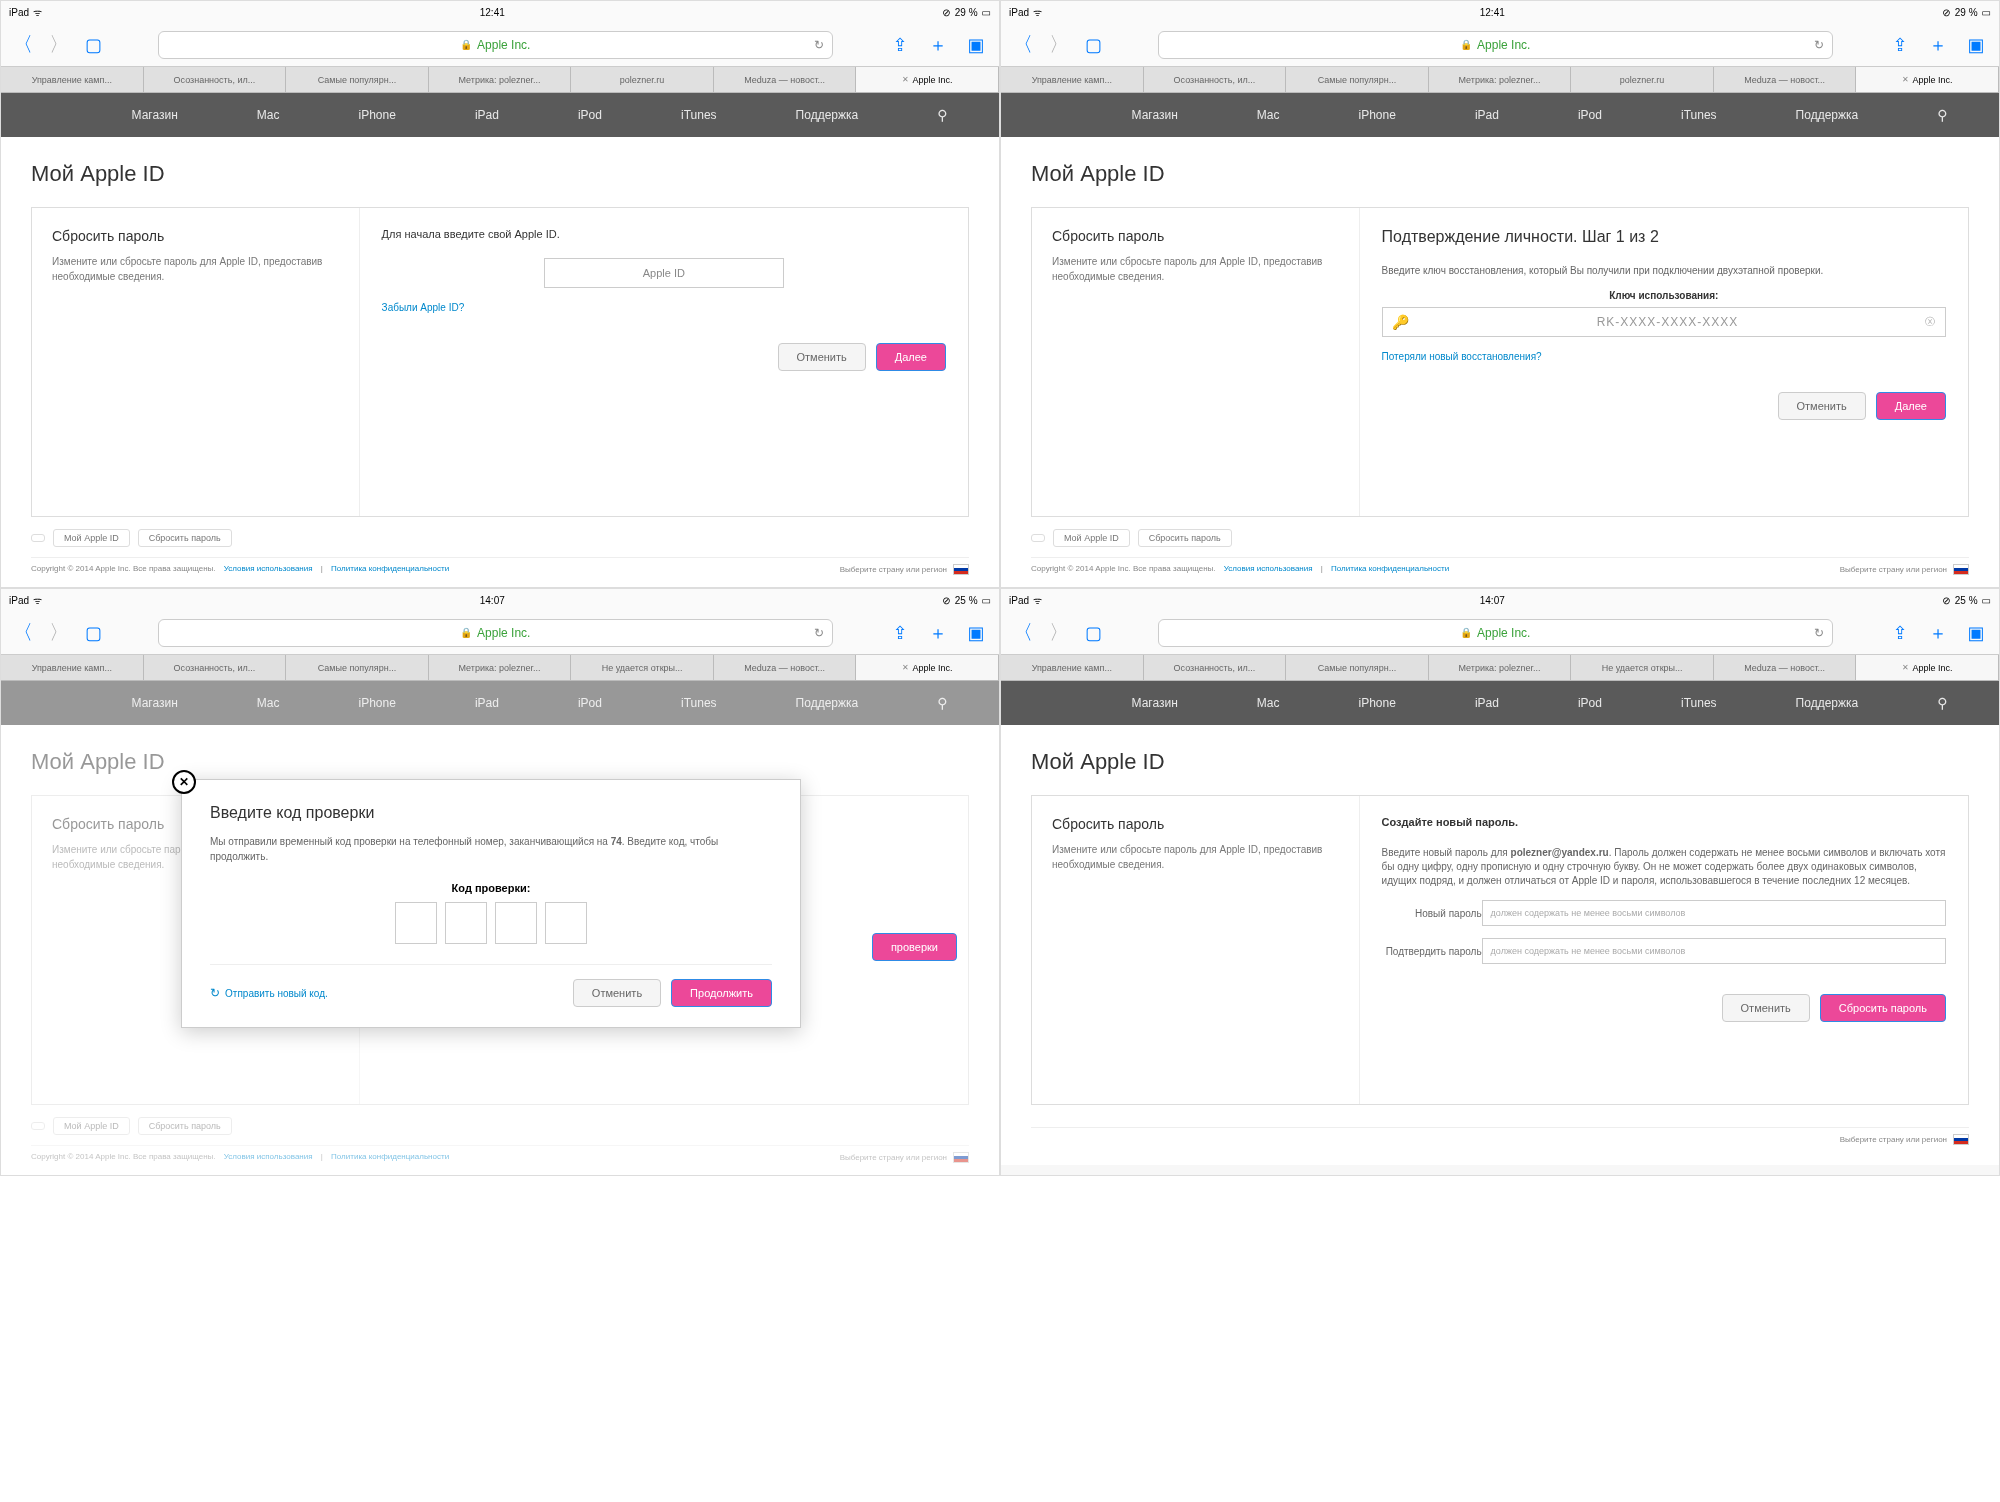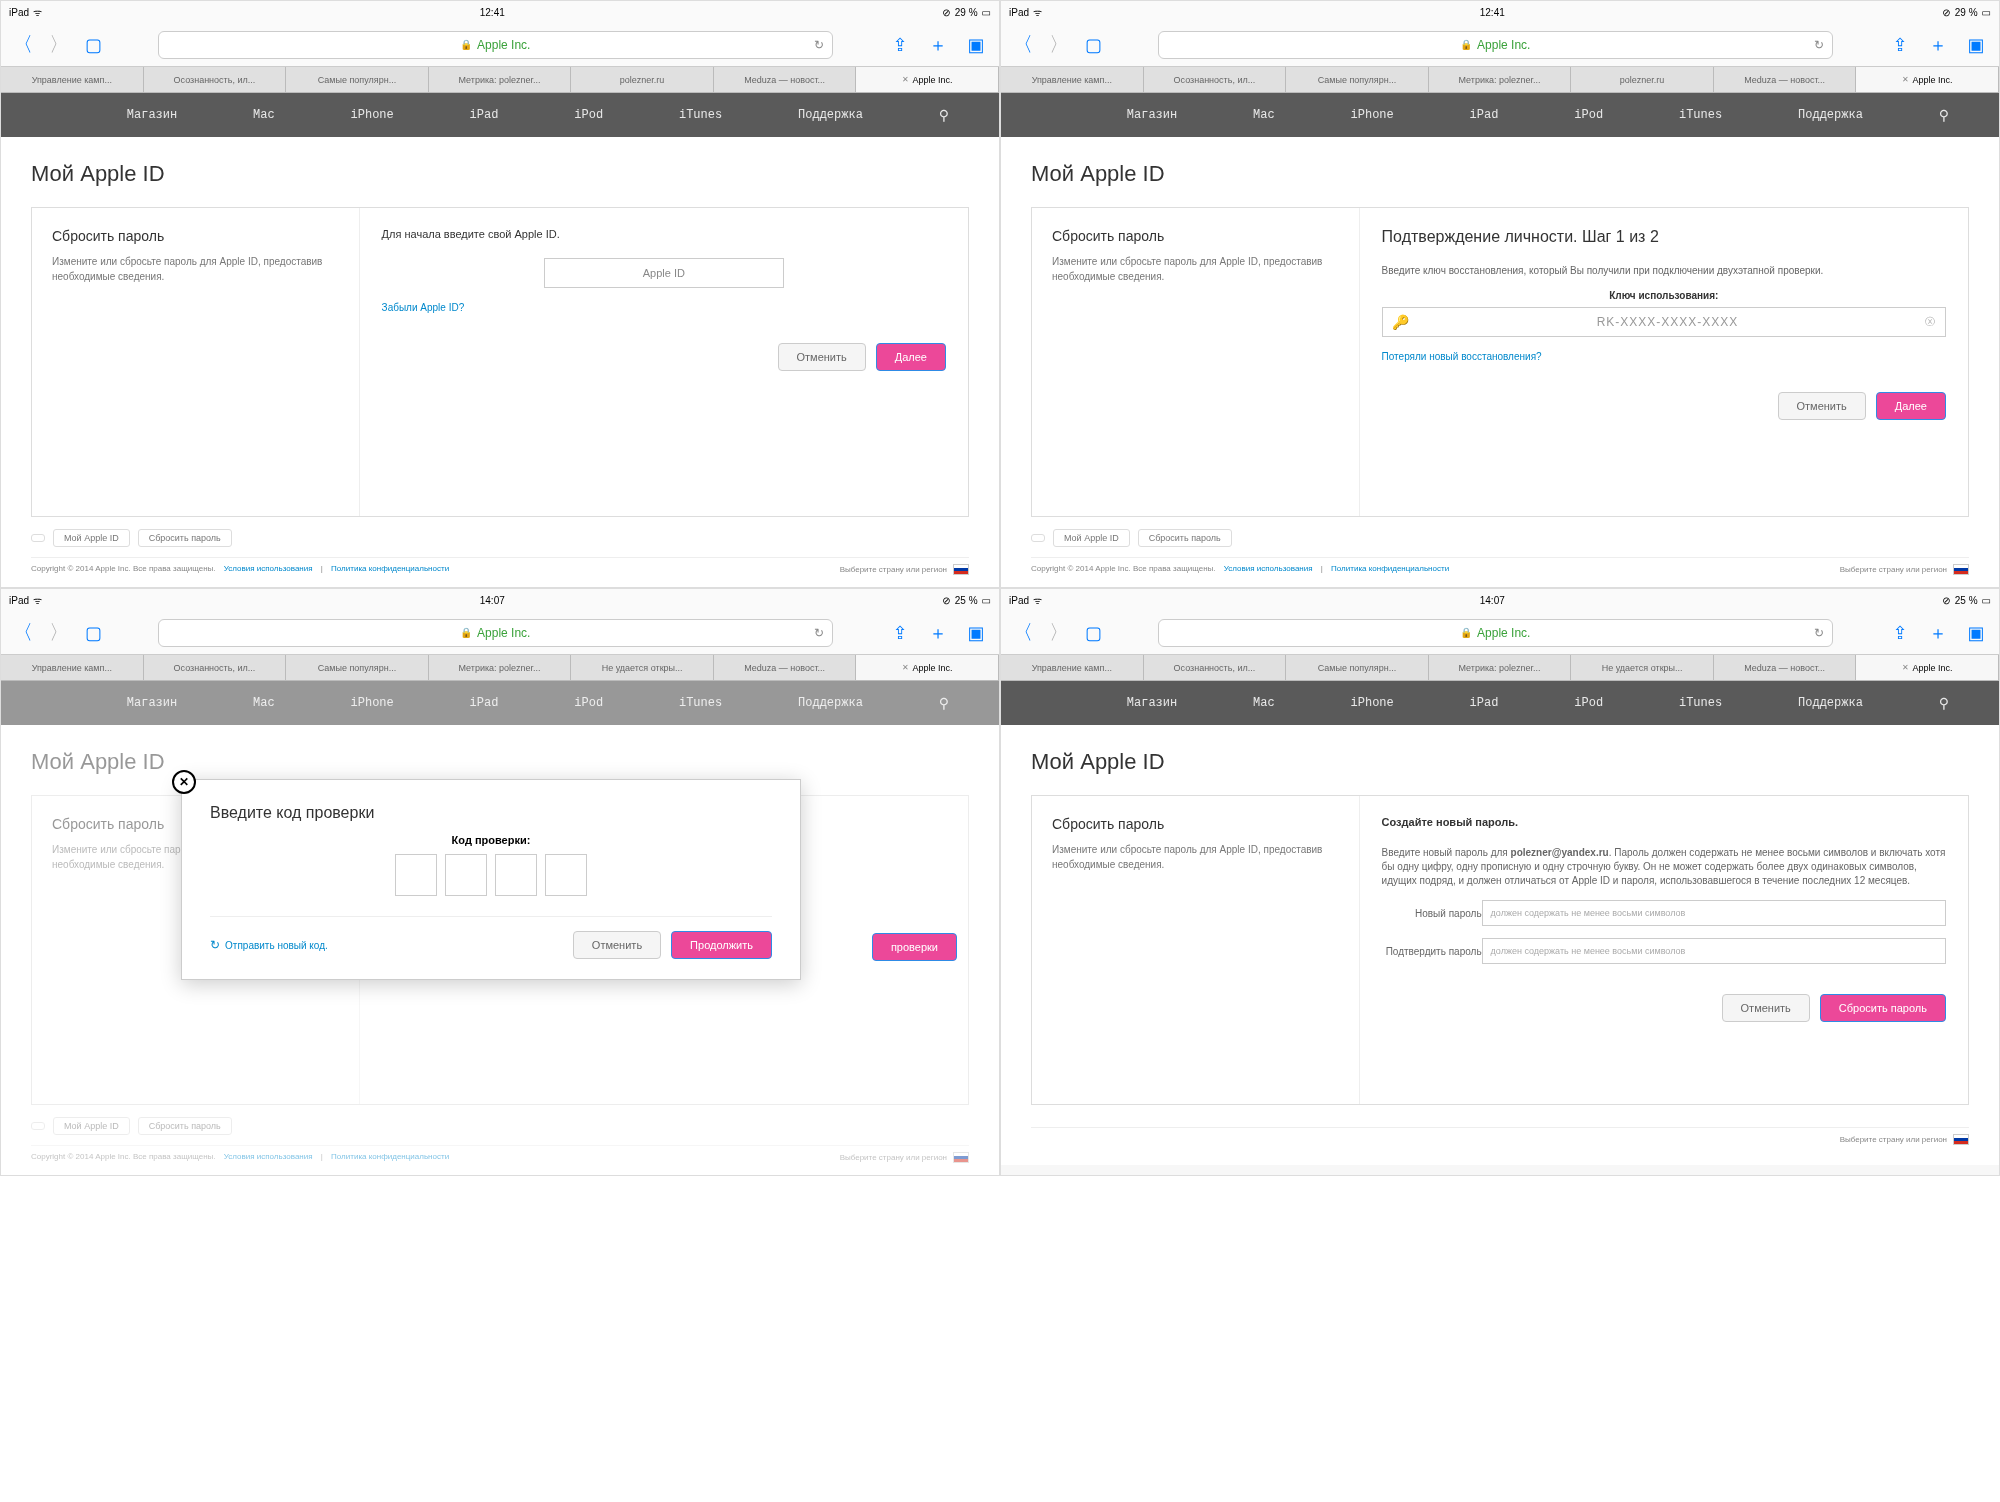--- a/index.html
+++ b/index.html
@@ -23,21 +23,21 @@
   .tb-icon { color: #007aff; font-size: 18px; width: 22px; text-align: center; }
 
   
   .tabstrip { height: 26px; display: flex; background: #e0e0e0; border-bottom: 1px solid #bbb; font-size: 9px; }
   .tab { flex: 1; border-right: 1px solid #bbb; display: flex; align-items: center; justify-content: center; color: #666; padding: 0 4px; overflow: hidden; white-space: nowrap; }
   .tab.active { background: #f7f7f7; color: #000; }
   .tab .x { margin-right: 4px; color: #888; font-size: 8px; }
 
   
   .apple-nav { height: 44px; background: #5a5a5a; display: flex; align-items: center; justify-content: space-around; padding: 0 12px; color: #ddd; font-size: 12px; }
-  .apple-nav .item { color: #e8e8e8; text-align: center; cursor: pointer; font-family: Liberation Mono, monospace; }
+  .apple-nav .item { color: #e8e8e8; text-align: center; cursor: pointer; }
   .apple-nav .logo { font-size: 18px; }
   .apple-nav .search-ic { font-size: 14px; }
 
   
   .page { background: #fff; padding: 24px 30px 0; min-height: 440px; }
   .page-title { font-size: 22px; font-weight: 400; color: #333; margin-bottom: 20px; }
   .panel-wrap { display: flex; border: 1px solid #ddd; background: #fff; min-height: 310px; }
   .left-col { width: 35%; padding: 20px 20px; border-right: 1px solid #eee; }
   .left-col h3 { font-size: 14px; font-weight: 400; color: #333; margin-bottom: 10px; }
   .left-col p { font-size: 10px; color: #777; line-height: 1.5; }
@@ -343,20 +343,23 @@
       <div class="region">
         <span>Выберите страну или регион</span>
         <span class="flag"></span>
       </div>
     </div>
   </div>
   <div class="btn primary ghost-btn">проверки</div>
   <div class="modal">
     <div class="close-dot">✕</div>
     <h4>Введите код проверки</h4>
+    <p>
+      <span>Мы отправили временный код проверки на телефонный номер, заканчивающийся на </span><span class="strong">74</span><span>. Введите код, чтобы продолжить.</span>
+    </p>
     <div class="code-label">Код проверки:</div>
     <div class="code-boxes">
       <div class="code-box"></div>
       <div class="code-box"></div>
       <div class="code-box"></div>
       <div class="code-box"></div>
     </div>
     <div class="modal-foot">
       <div class="resend">
         <span class="spin">↻</span>

